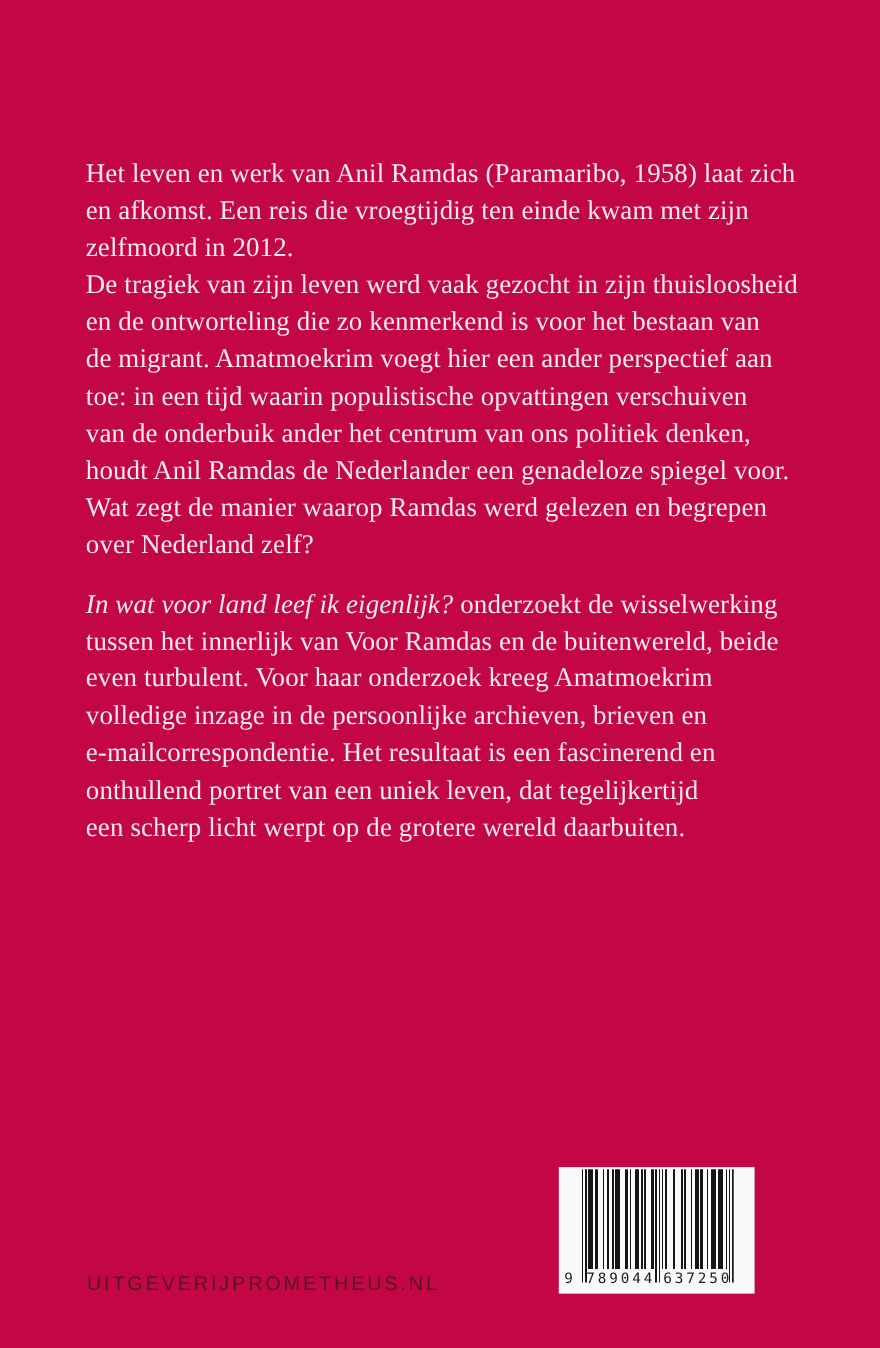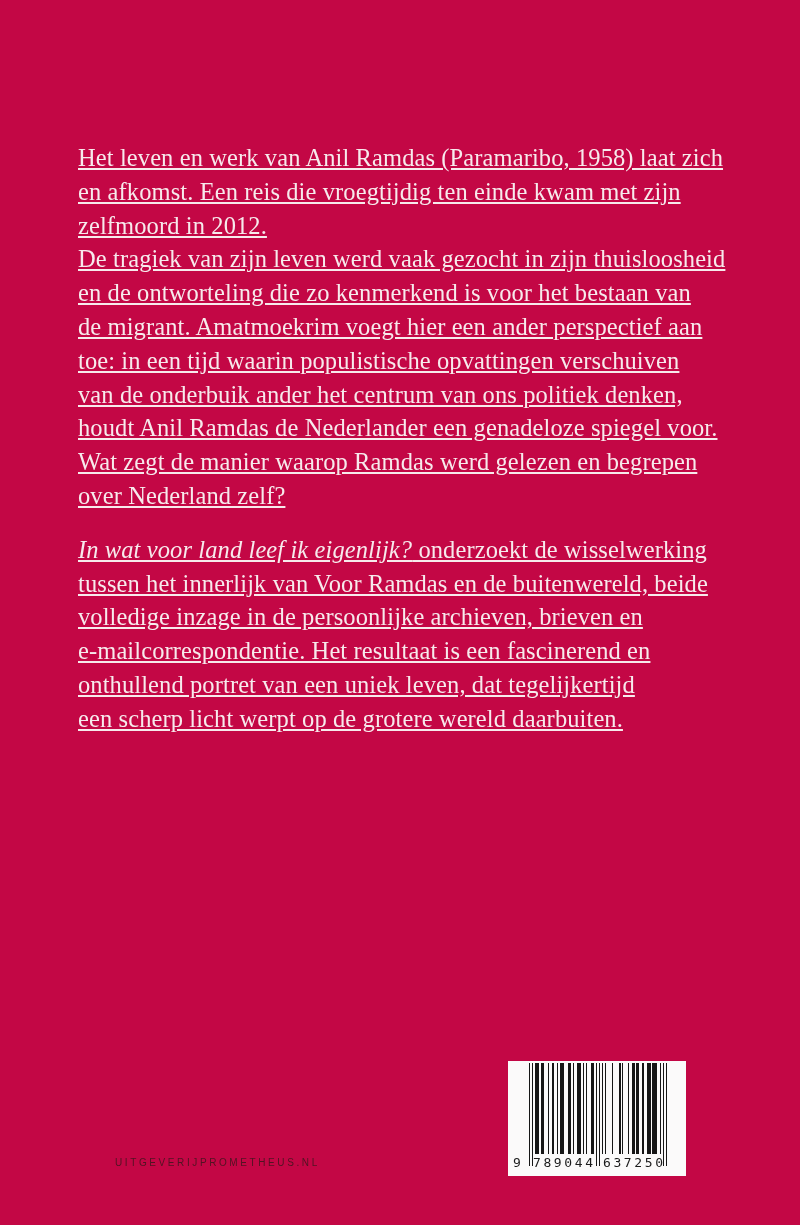--- a/index.html
+++ b/index.html
@@ -21,41 +21,39 @@
   }
   .blurb {
     position: absolute;
     left: 78px;
     top: 141px;
     width: 660px;
     color: #f7eaec;
     font-size: 24.5px;
     line-height: 33.8px;
     letter-spacing: 0.1px;
-    text-decoration: underline;
   }
   .blurb .line {
     white-space: nowrap;
   }
   .para3 {
     margin-top: 20px;
   }
   .para3 em {
     font-style: italic;
   }
   .publisher {
     position: absolute;
     left: 79px;
     top: 1157px;
     font-family: "Liberation Sans", sans-serif;
-    font-size: 10px;
+    font-size: 18px;
     font-weight: 400;
     letter-spacing: 2.6px;
     color: #511423;
-    margin-left: 36px;
   }
   .barcode-box {
     position: absolute;
     left: 508px;
     top: 1061px;
     width: 178px;
     height: 115px;
     background: #fbfafa;
   }
   .barcode-bars {
@@ -93,20 +91,21 @@
         <div class="line">toe: in een tijd waarin populistische opvattingen verschuiven</div>
         <div class="line">van de onderbuik ander het centrum van ons politiek denken,</div>
         <div class="line">houdt Anil Ramdas de Nederlander een genadeloze spiegel voor.</div>
         <div class="line">Wat zegt de manier waarop Ramdas werd gelezen en begrepen</div>
         <div class="line">over Nederland zelf?</div>
       </div>
     <div class="para para3">
       <div class="line"><em>In wat voor land leef ik eigenlijk?</em><span> onderzoekt de wisselwerking</span></div>
       <div>
           <div class="line">tussen het innerlijk van Voor Ramdas en de buitenwereld, beide</div>
+          <div class="line">even turbulent. Voor haar onderzoek kreeg Amatmoekrim</div>
           <div class="line">volledige inzage in de persoonlijke archieven, brieven en</div>
           <div class="line">e-mailcorrespondentie. Het resultaat is een fascinerend en</div>
           <div class="line">onthullend portret van een uniek leven, dat tegelijkertijd</div>
           <div class="line">een scherp licht werpt op de grotere wereld daarbuiten.</div>
         </div>
     </div>
   </div>
 
   <div class="publisher">UITGEVERIJPROMETHEUS.NL</div>
 

